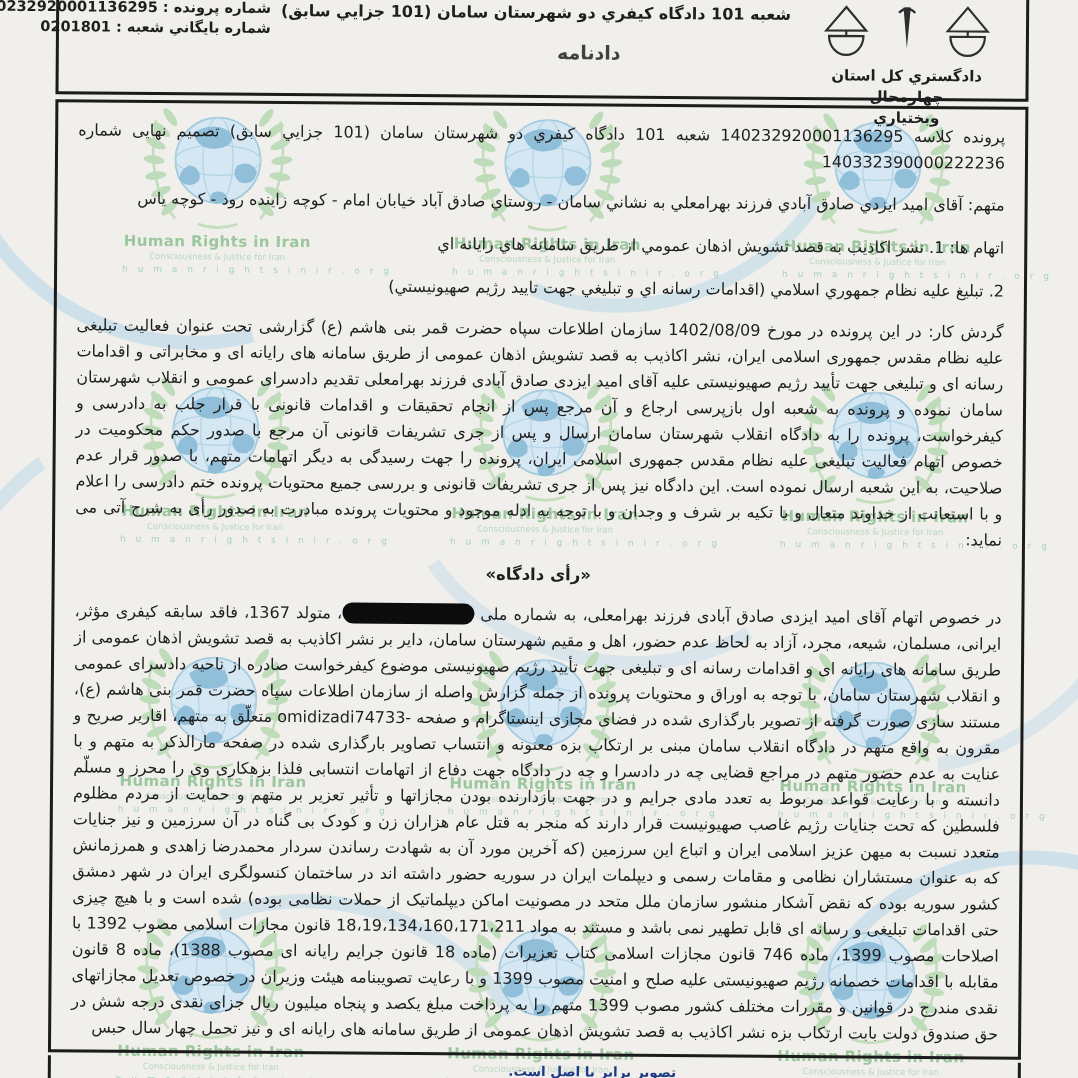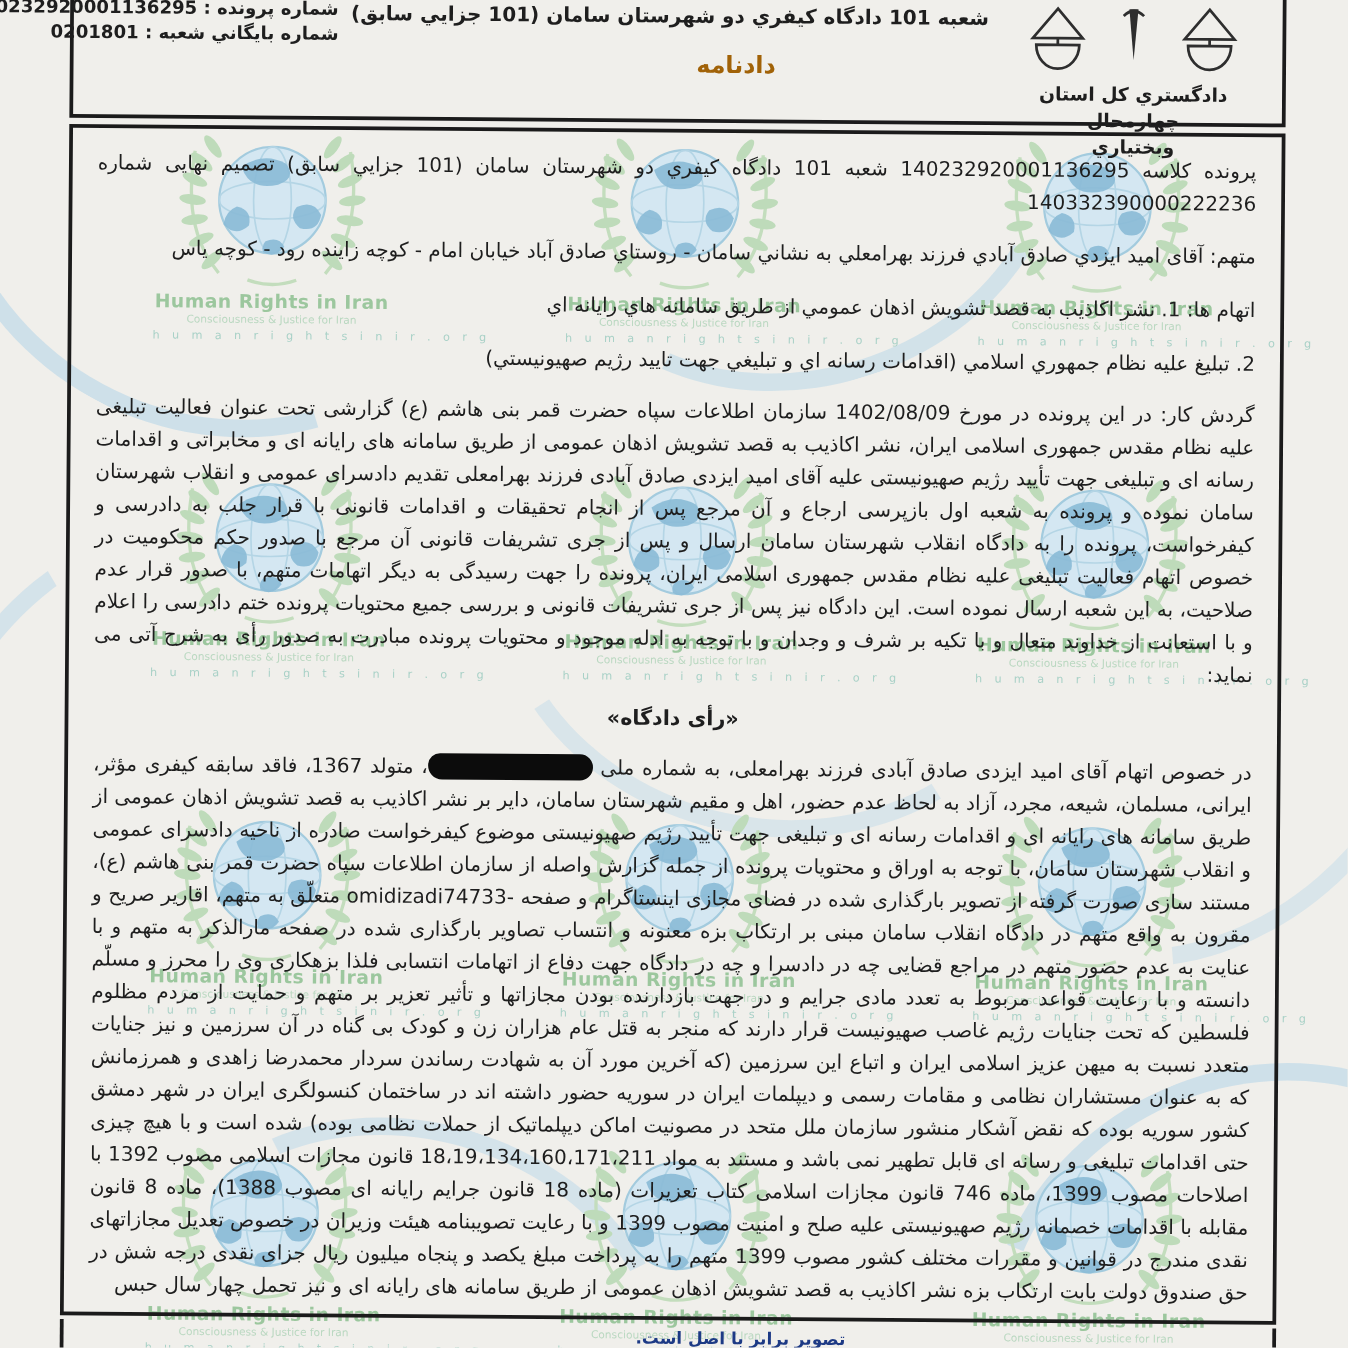--- a/index.html
+++ b/index.html
@@ -32,21 +32,21 @@
   .header-box{
     position:absolute;left:52px;top:-14px;width:973px;height:112px;
     border:3px solid #1b1b1b;box-sizing:border-box;z-index:2;background:transparent;
   }
   .header-main{position:absolute;right:235px;top:14px;display:flex;gap:10px;align-items:flex-start;}
   .header-title{font-size:16px;font-weight:bold;white-space:nowrap;}
   .header-numbers{font-size:14.5px;font-weight:bold;text-align:right;margin-top:-3px;}
   .header-numbers div{white-space:nowrap;line-height:20px;}
   .doc-title{
     position:absolute;top:52px;left:530px;transform:translateX(-50%);
-    color:#a16207;font-size:19px;font-weight:bold;letter-spacing:1px;
+    color:#404040;font-size:19px;font-weight:bold;letter-spacing:1px;
   }
   .logo-cell{position:absolute;right:5px;top:11px;width:228px;text-align:center;}
   .justice-name{font-size:15px;font-weight:bold;line-height:21px;margin-top:1px;}
 
   
   .main-box{
     position:absolute;left:52px;top:103px;width:973px;height:953px;
     border:3px solid #1b1b1b;box-sizing:border-box;z-index:2;
     padding:15px 20px 0 20px;overflow:hidden;
     font-size:16px;line-height:26px;text-align:justify;

